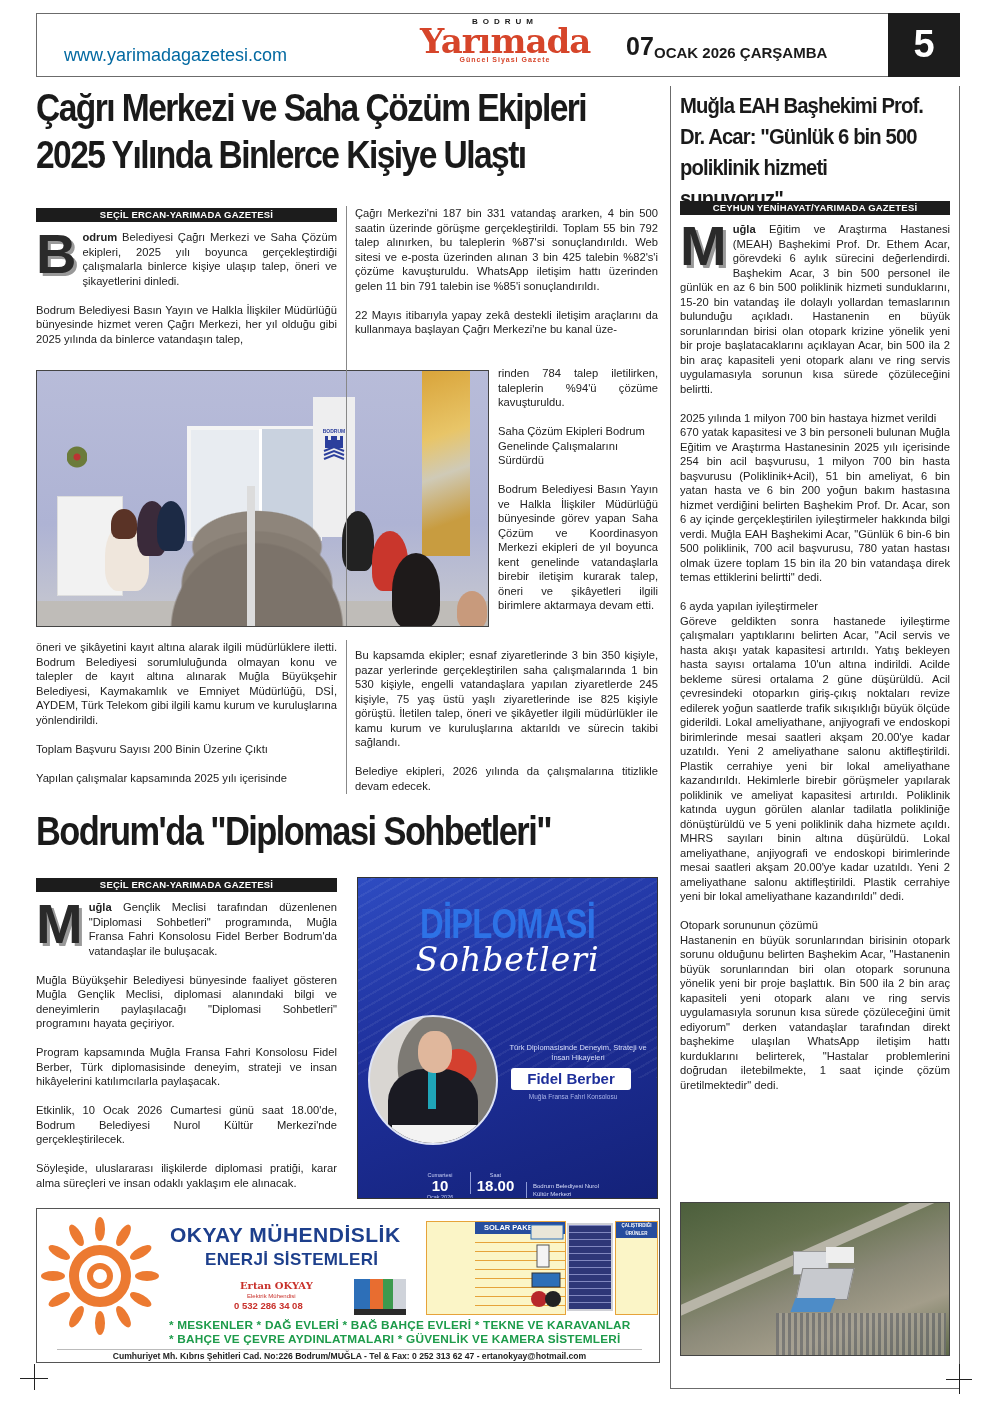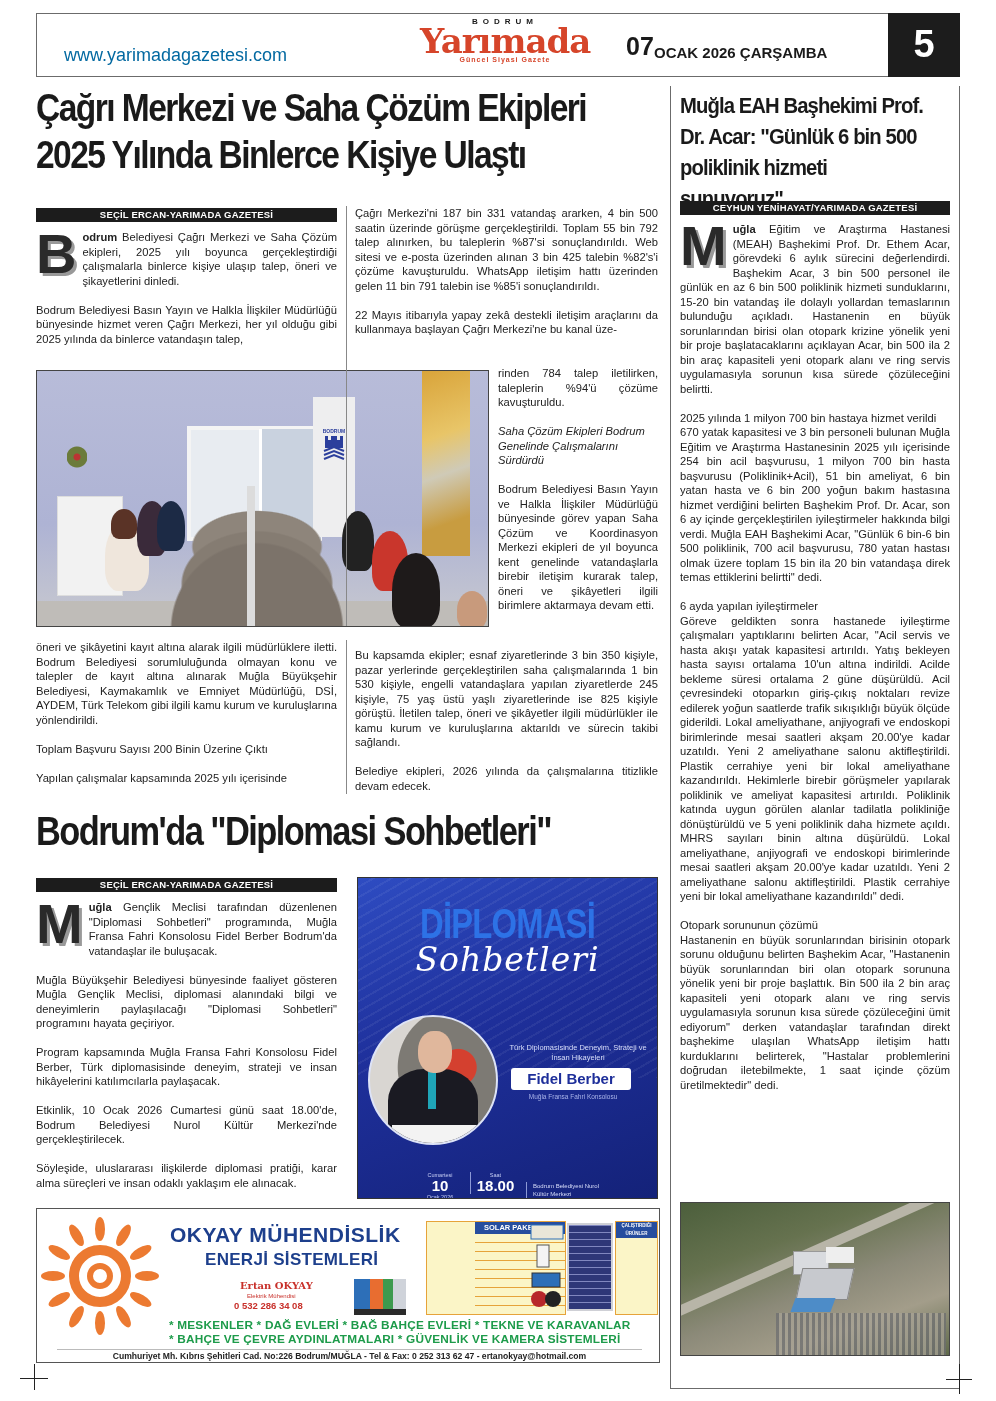--- a/index.html
+++ b/index.html
@@ -169,21 +169,21 @@
   <div class="cc-person" style="left:100px; top:130px; width:30px; height:55px; background:#3a2a3a;"></div>
   <div class="cc-person" style="left:120px; top:130px; width:28px; height:50px; background:#1c2a45;"></div>
   <div class="cc-person" style="left:305px; top:140px; width:32px; height:60px; background:#222;"></div>
   <div class="cc-person" style="left:335px; top:160px; width:36px; height:60px; background:#c9362c;"></div>
   <div class="cc-person" style="left:355px; top:182px; width:48px; height:75px; background:#1e1a1a;"></div>
   <div class="cc-person" style="left:420px; top:220px; width:30px; height:37px; background:#c89a7c;"></div>
 </div>
 
 <div class="col" style="left:498px; top:366px; width:160px;">
   <p>rinden 784 talep iletilirken, taleplerin %94'ü çözüme kavuşturuldu.</p>
-  <p style="text-align:left;font-style:italic;">Saha Çözüm Ekipleri Bodrum Genelinde Çalışmalarını Sürdürdü</p>
+  <p style="text-align:left;">Saha Çözüm Ekipleri Bodrum Genelinde Çalışmalarını Sürdürdü</p>
   <p>Bodrum Belediyesi Basın Yayın ve Halkla İlişkiler Müdürlüğü bünyesinde görev yapan Saha Çözüm ve Koordinasyon Merkezi ekipleri de yıl boyunca kent genelinde vatandaşlarla birebir iletişim kurarak talep, öneri ve şikâyetleri ilgili birimlere aktarmaya devam etti.</p>
 </div>
 
 <div class="col" style="left:36px; top:640px; width:301px;">
   <p>öneri ve şikâyetini kayıt altına alarak ilgili müdürlüklere iletti. Bodrum Belediyesi sorumluluğunda olmayan konu ve talepler de kayıt altına alınarak Muğla Büyükşehir Belediyesi, Kaymakamlık ve Emniyet Müdürlüğü, DSİ, AYDEM, Türk Telekom gibi ilgili kamu kurum ve kuruluşlarına yönlendirildi.</p>
   <p style="text-align:left;">Toplam Başvuru Sayısı 200 Binin Üzerine Çıktı</p>
   <p>Yapılan çalışmalar kapsamında 2025 yılı içerisinde</p>
 </div>
 
 <div class="col" style="left:355px; top:640px; width:303px;margin-top:8px;">

